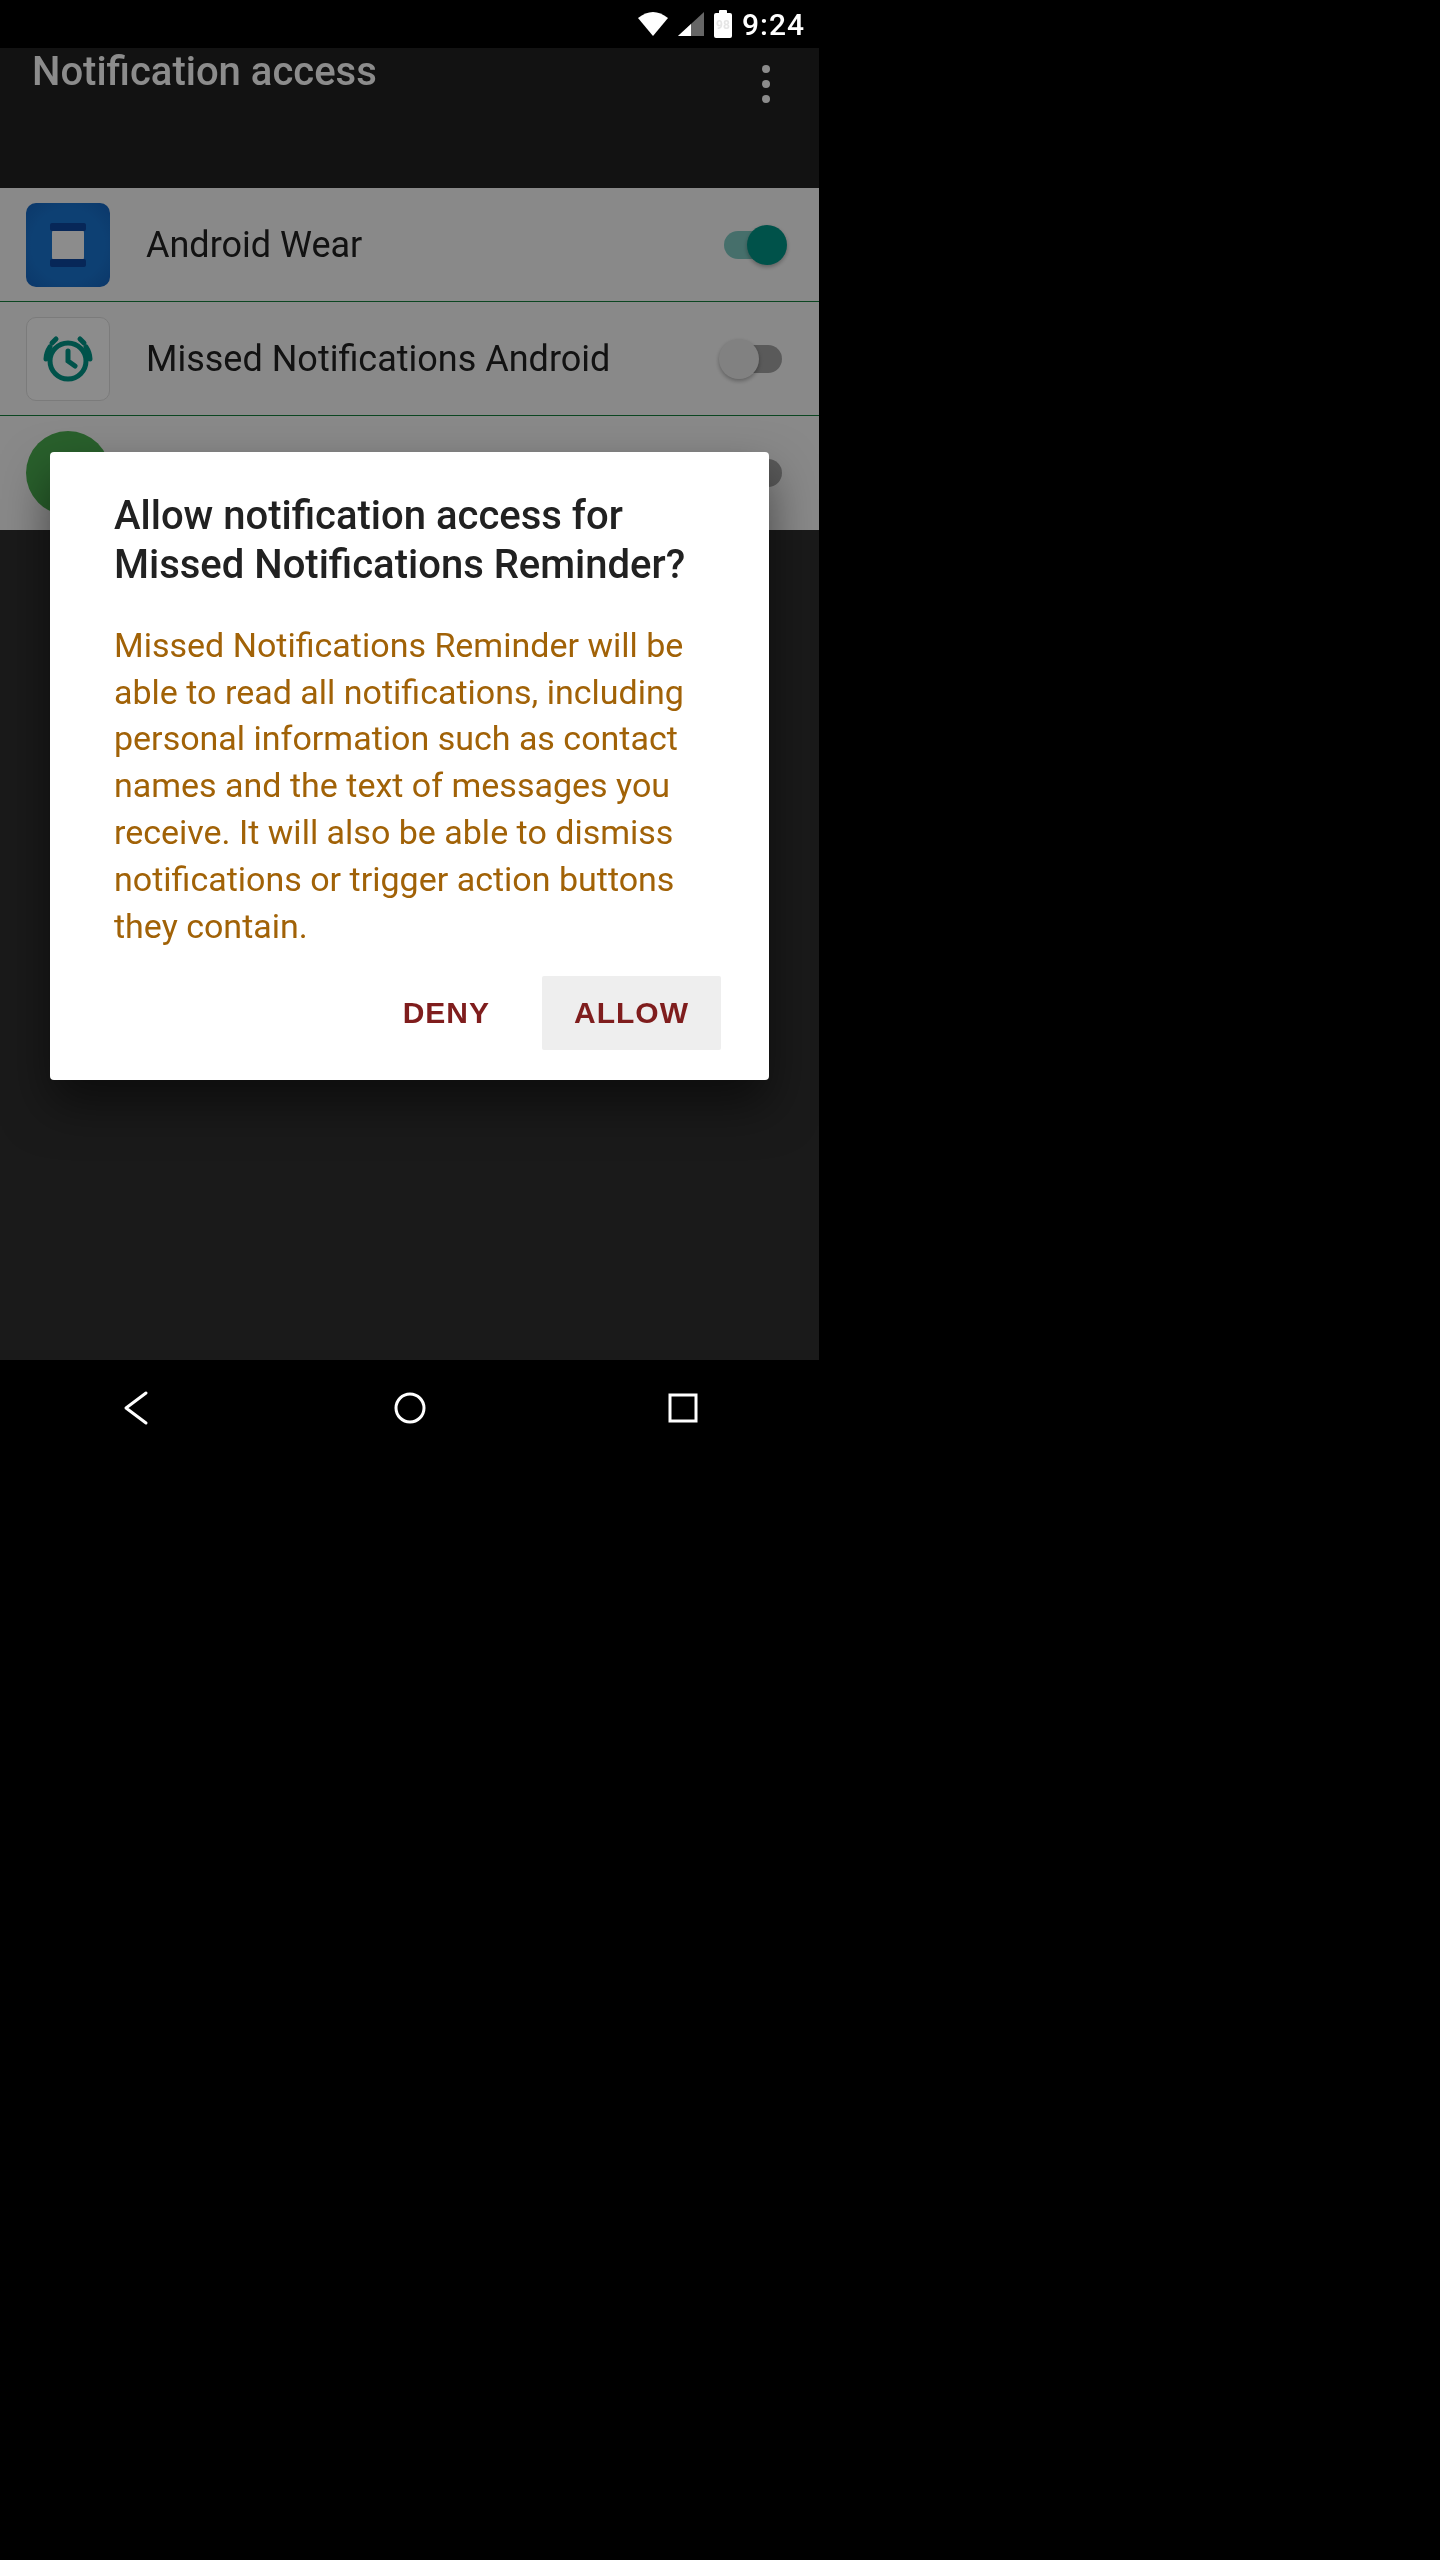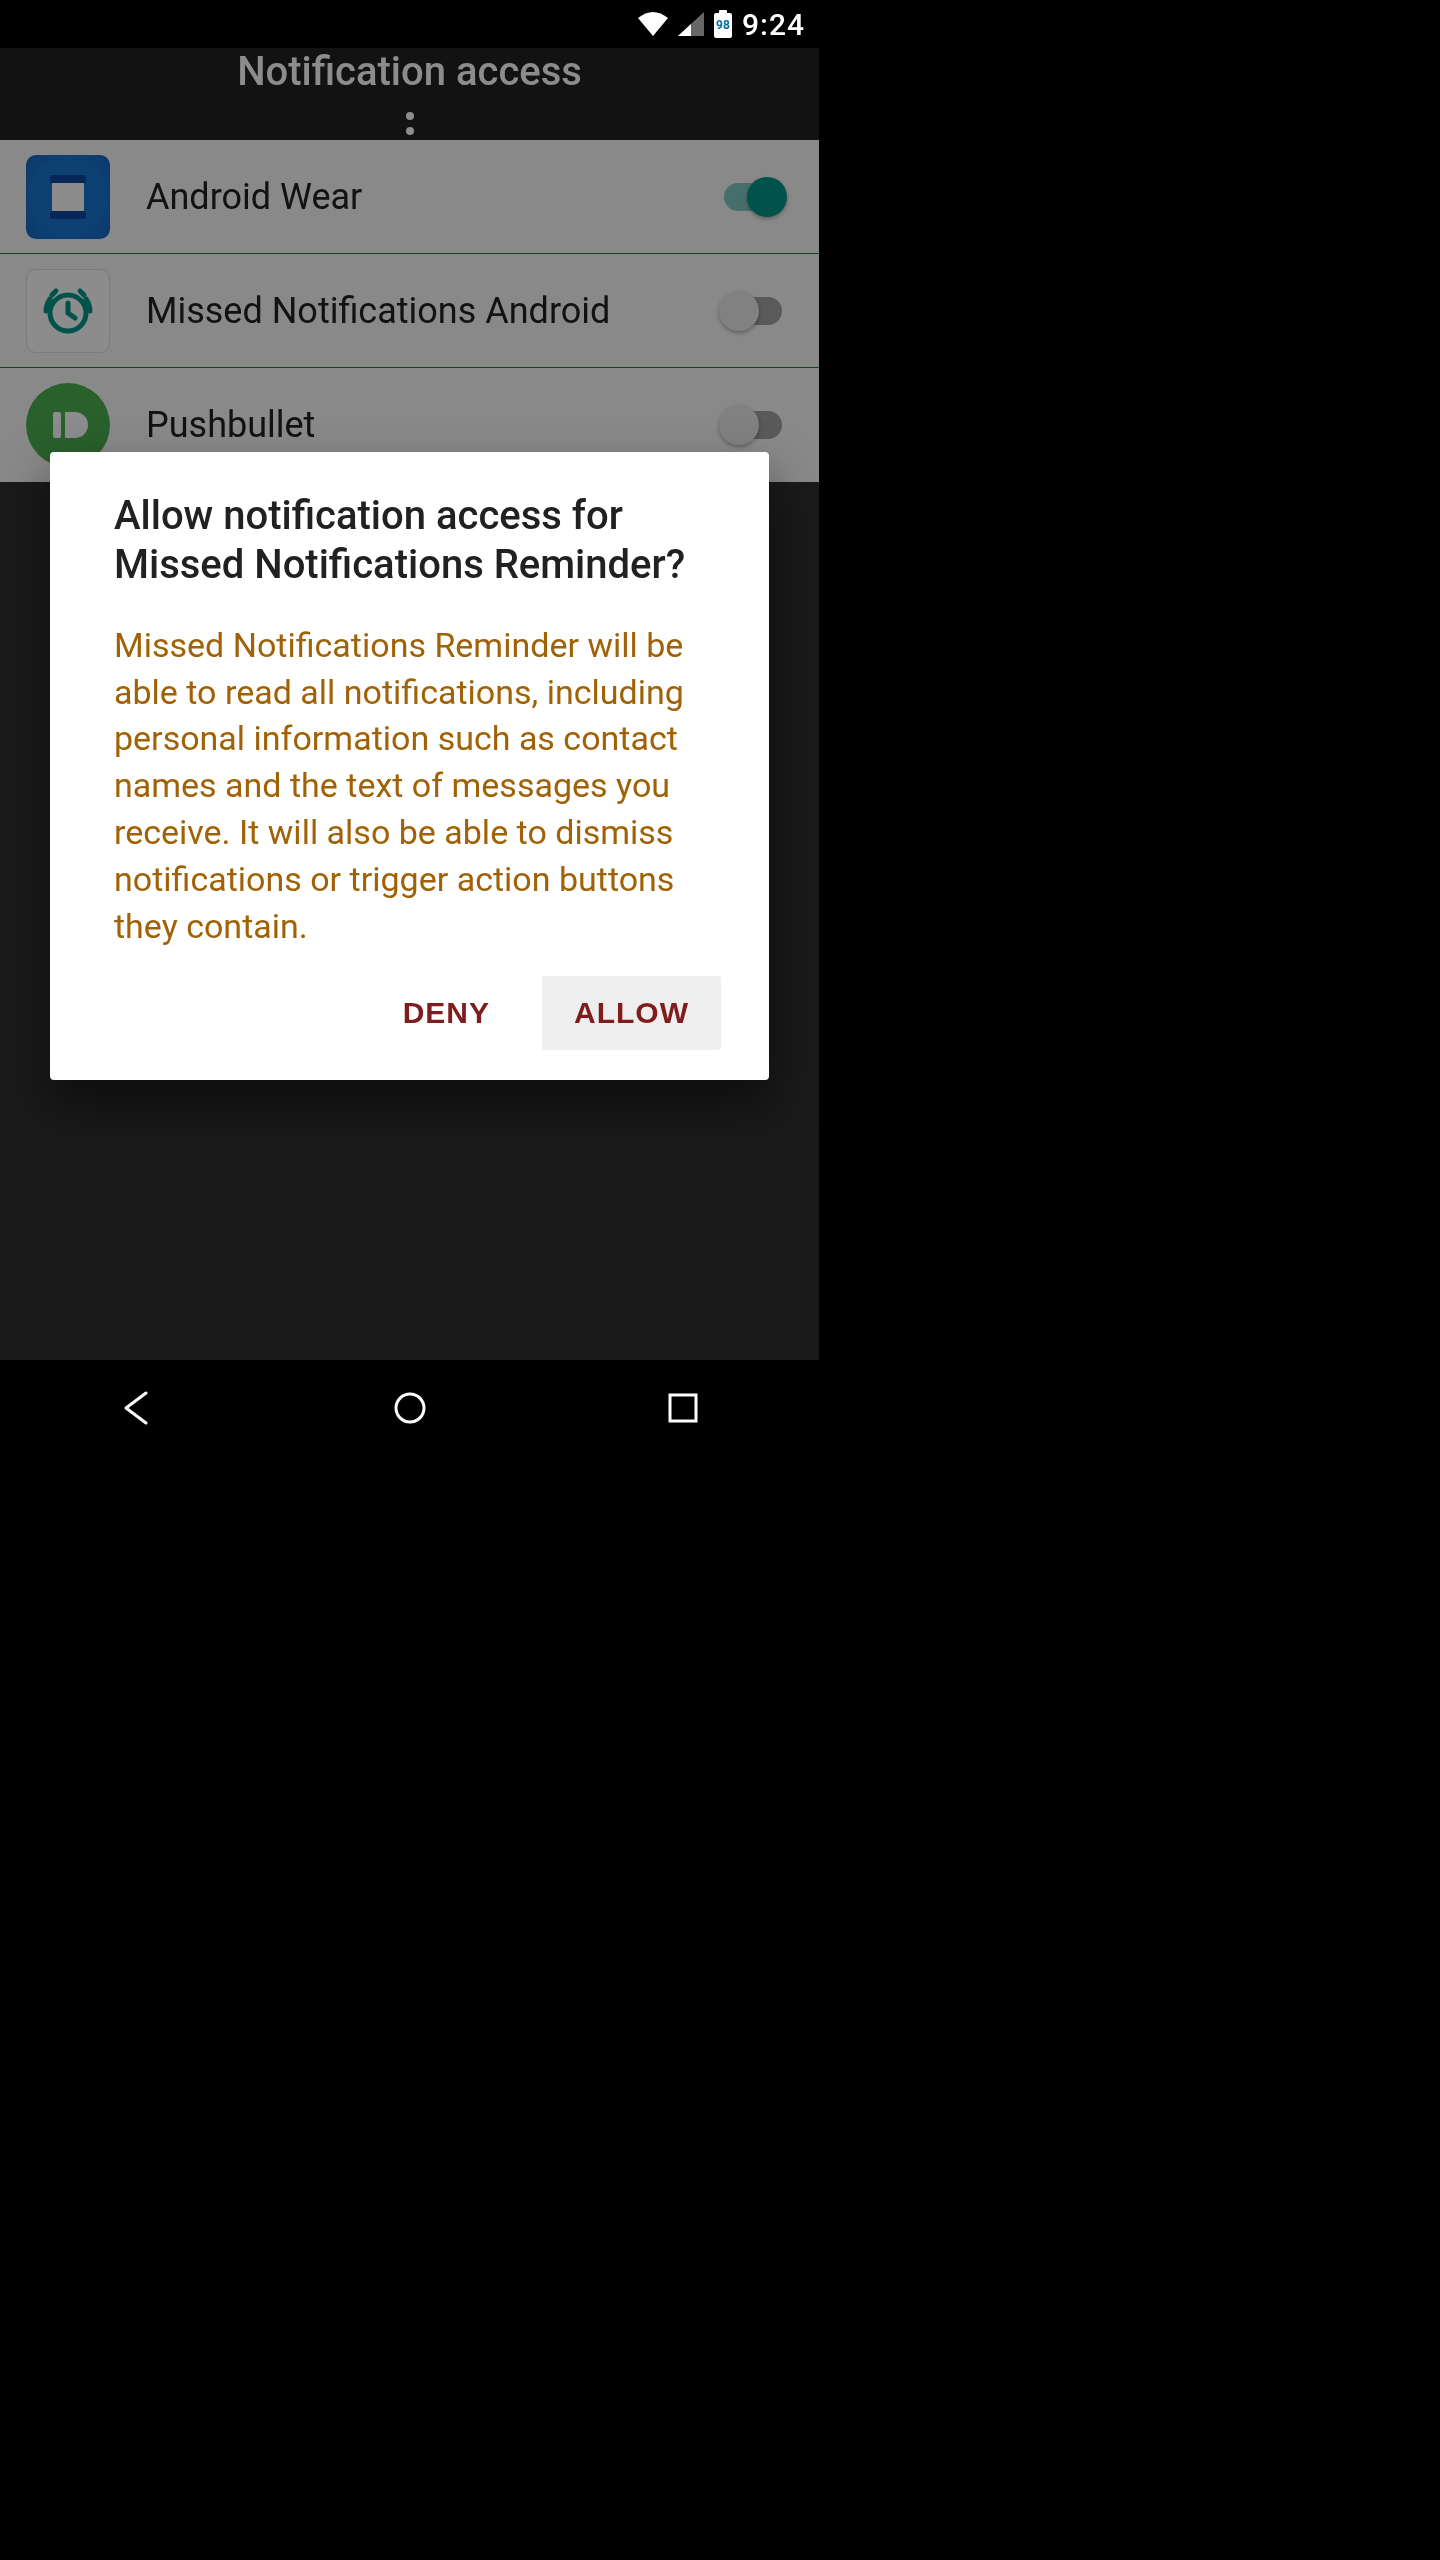--- a/index.html
+++ b/index.html
@@ -23,27 +23,25 @@
     justify-content: flex-end;
     padding: 0 14px;
     gap: 10px;
     color: #fff;
   }
   .status-bar .clock { font-size: 30px; font-weight: 500; letter-spacing: 1px; }
   .status-bar .icon { display: inline-flex; align-items: center; }
 
   
   .app-bar {
-    height: 92px;
+    height: 140px;
     background: #212121;
     display: flex;
-    align-items: center;
     padding: 0 32px 0 32px;
     color: #fff;
-    flex-direction: column;
   }
   .app-bar .title { font-size: 40px; font-weight: 500; flex: 1; }
   .app-bar .overflow { padding: 16px; }
 
   
   .app-list { background: #fafafa; }
   .app-row {
     height: 114px;
     display: flex;
     align-items: center;
@@ -168,21 +166,21 @@
     <svg width="26" height="24" viewBox="0 0 26 24">
         <path d="M0 24 L26 24 L26 0 Z" fill="#666"></path>
         <path d="M0 24 L13 24 L13 12 Z" fill="#fff"></path>
       </svg>
   </span>
   <span class="icon" style="position:relative;">
     <svg width="18" height="28" viewBox="0 0 18 28">
         <rect x="0" y="3" width="18" height="25" rx="2" fill="#fff"></rect>
         <rect x="5" y="0" width="8" height="4" rx="1" fill="#fff"></rect>
       </svg>
-    <span style="position:absolute;left:0;top:8px;width:18px;text-align:center;font-size:12px;font-weight:700;color:#0369a1;">98</span>
+    <span style="position:absolute;left:0;top:8px;width:18px;text-align:center;font-size:12px;font-weight:700;color:#e5e5e5;">98</span>
   </span>
   <span class="clock">9:24</span>
 </div>
 
 <div class="scrim">
   <div class="scrim-inner">
     <div class="under-ui">
 
       <div class="app-bar">
         <div class="title">Notification access</div>

